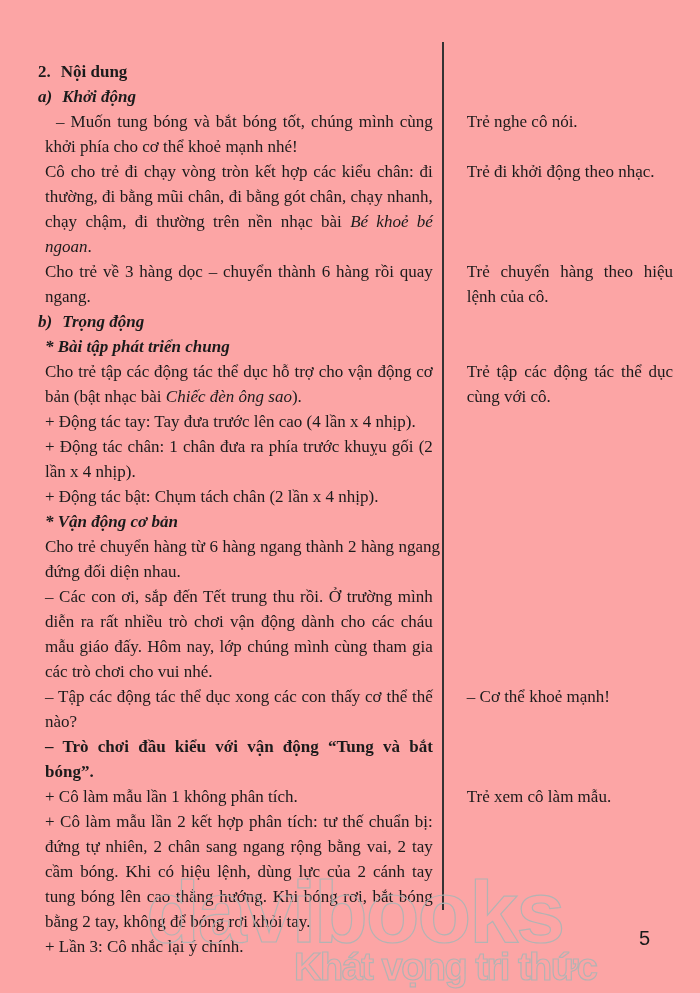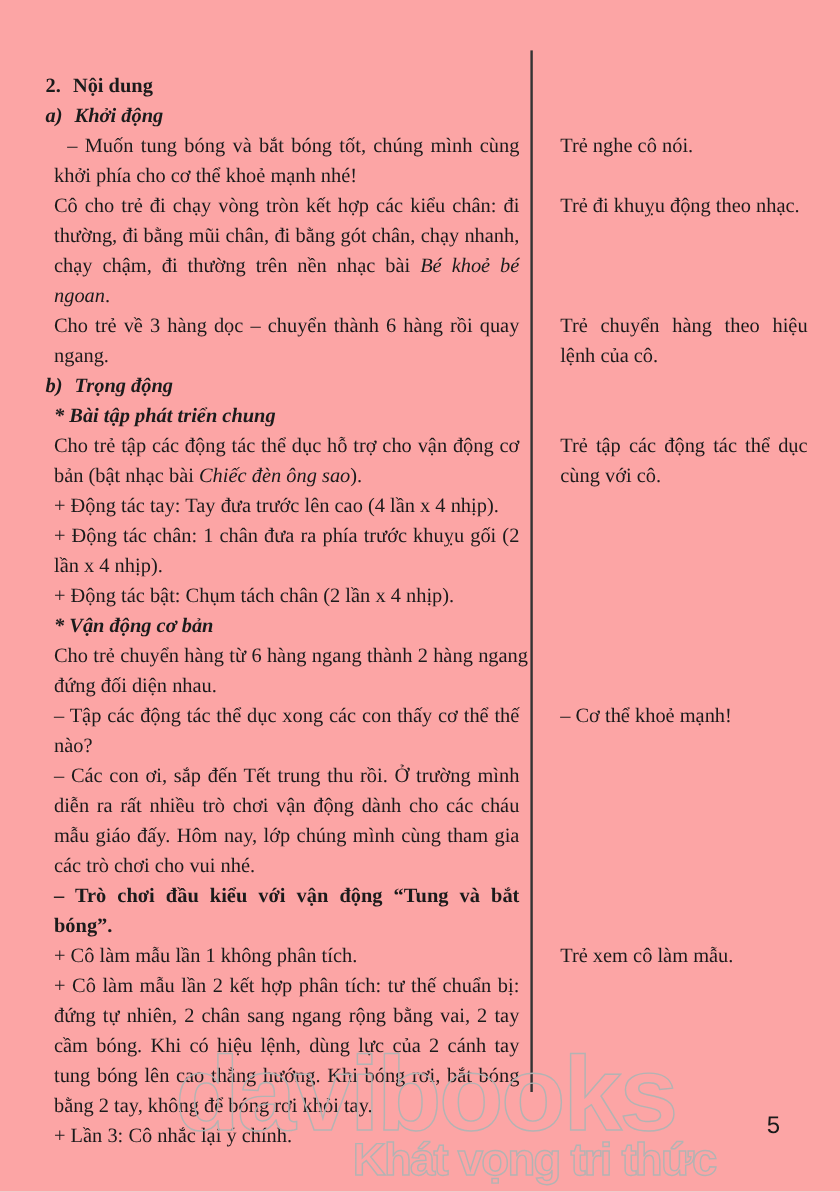--- a/index.html
+++ b/index.html
@@ -90,21 +90,21 @@
       <div class="row">
         <div class="cell-left sub-heading"><span class="marker">a)</span><span>Khởi động</span></div>
         <div class="cell-right"></div>
       </div>
       <div class="row">
         <div class="cell-left para first-indent"><span class="">– Muốn tung bóng và bắt bóng tốt, chúng mình cùng khởi phía cho cơ thể khoẻ mạnh nhé!</span></div>
         <div class="cell-right">Trẻ nghe cô nói.</div>
       </div>
       <div class="row">
         <div class="cell-left para"><span class="">Cô cho trẻ đi chạy vòng tròn kết hợp các kiểu chân: đi thường, đi bằng mũi chân, đi bằng gót chân, chạy nhanh, chạy chậm, đi thường trên nền nhạc bài </span><span class="italic">Bé khoẻ bé ngoan</span><span class="">.</span></div>
-        <div class="cell-right">Trẻ đi khuỵu động theo nhạc.</div>
+        <div class="cell-right">Trẻ đi khởi động theo nhạc.</div>
       </div>
       <div class="row">
         <div class="cell-left para"><span class="">Cho trẻ về 3 hàng dọc – chuyển thành 6 hàng rồi quay ngang.</span></div>
         <div class="cell-right">Trẻ chuyển hàng theo hiệu lệnh của cô.</div>
       </div>
       <div class="row">
         <div class="cell-left sub-heading"><span class="marker">b)</span><span>Trọng động</span></div>
         <div class="cell-right"></div>
       </div>
       <div class="row">
@@ -128,26 +128,26 @@
         <div class="cell-right"></div>
       </div>
       <div class="row">
         <div class="cell-left star-heading"><span class="">* Vận động cơ bản</span></div>
         <div class="cell-right"></div>
       </div>
       <div class="row">
         <div class="cell-left para"><span class="">Cho trẻ chuyển hàng từ 6 hàng ngang thành 2 hàng ngang đứng đối diện nhau.</span></div>
       </div>
       <div class="row">
+        <div class="cell-left para"><span class="">– Các con ơi, sắp đến Tết trung thu rồi. Ở trường mình diễn ra rất nhiều trò chơi vận động dành cho các cháu mẫu giáo đấy. Hôm nay, lớp chúng mình cùng tham gia các trò chơi cho vui nhé.</span></div>
+        <div class="cell-right"></div>
+      </div>
+      <div class="row">
         <div class="cell-left para"><span class="">– Tập các động tác thể dục xong các con thấy cơ thể thế nào?</span></div>
         <div class="cell-right">– Cơ thể khoẻ mạnh!</div>
-      </div>
-      <div class="row">
-        <div class="cell-left para"><span class="">– Các con ơi, sắp đến Tết trung thu rồi. Ở trường mình diễn ra rất nhiều trò chơi vận động dành cho các cháu mẫu giáo đấy. Hôm nay, lớp chúng mình cùng tham gia các trò chơi cho vui nhé.</span></div>
-        <div class="cell-right"></div>
       </div>
       <div class="row">
         <div class="cell-left para-bold"><span class="">– Trò chơi đầu kiểu với vận động “Tung và bắt bóng”.</span></div>
         <div class="cell-right"></div>
       </div>
       <div class="row">
         <div class="cell-left para"><span class="">+ Cô làm mẫu lần 1 không phân tích.</span></div>
         <div class="cell-right">Trẻ xem cô làm mẫu.</div>
       </div>
       <div class="row">

